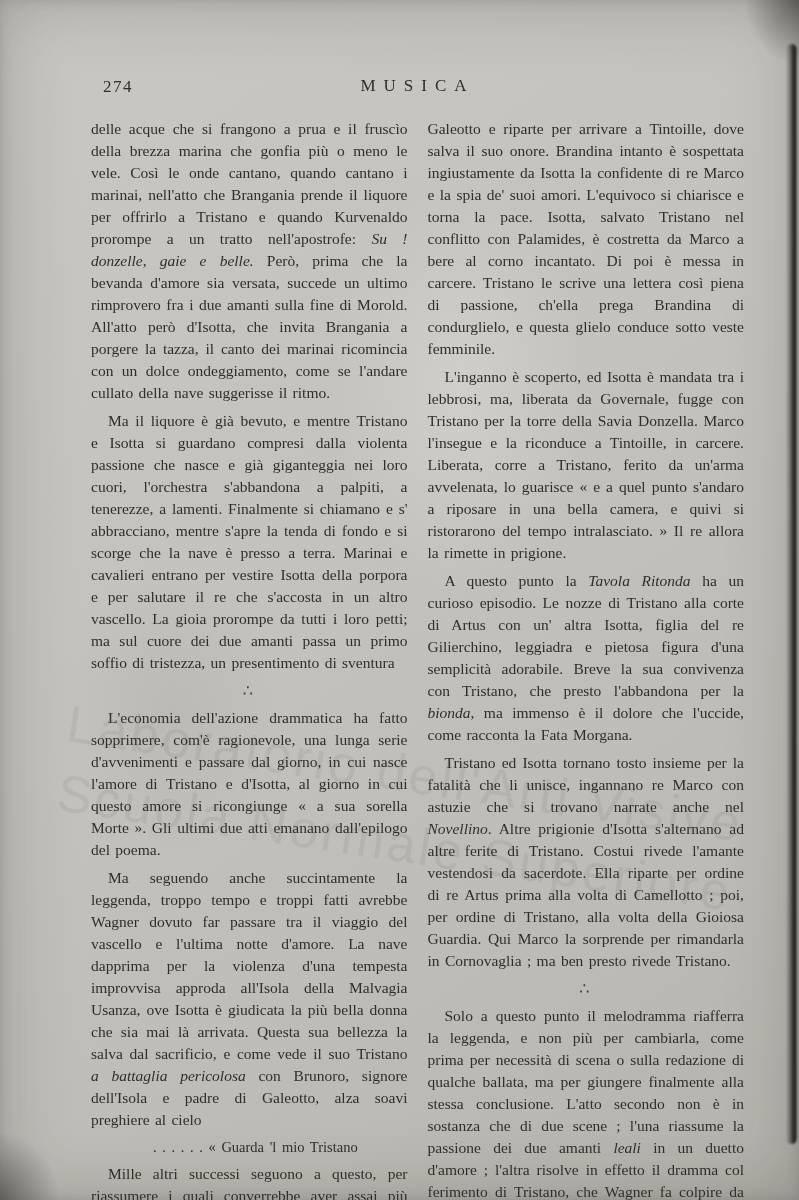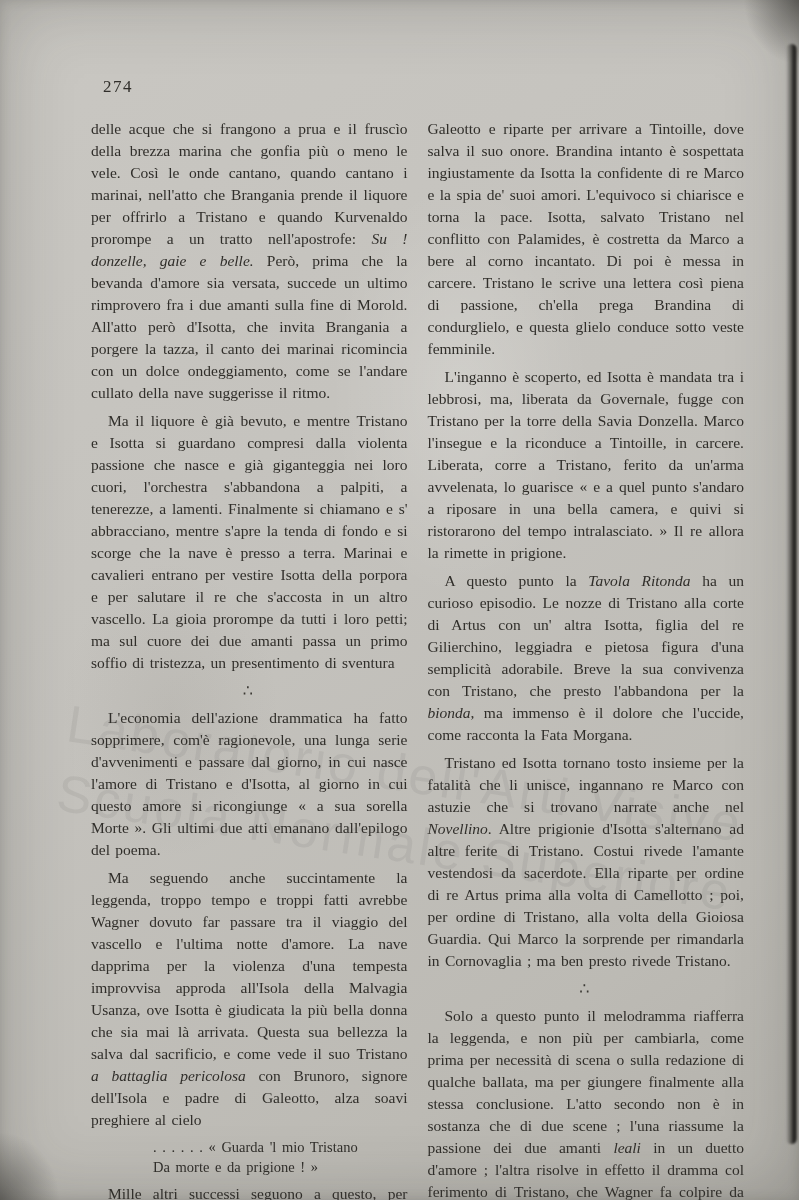--- a/index.html
+++ b/index.html
@@ -71,32 +71,32 @@
   <div class="stain-b"></div>
 
   <div class="watermark">
     <div>Laboratorio dell'Arti Visive</div>
     <div>Scuola Normale Superiore</div>
   </div>
 
   <div class="page-inner">
     <div class="page-header">
       <span class="page-number">274</span>
+      <div class="running-title">MUSICA</div>
     </div>
 
     <div class="columns">
       <div class="col" id="col-left">
           <p class="para"><span>delle acque che si frangono a prua e il fruscìo della brezza marina che gonfia più o meno le vele. Così le onde cantano, quando cantano i marinai, nell'atto che Brangania prende il liquore per offrirlo a Tristano e quando Kurvenaldo prorompe a un tratto nell'apostrofe: </span><i>Su ! donzelle, gaie e belle.</i><span> Però, prima che la bevanda d'amore sia versata, succede un ultimo rimprovero fra i due amanti sulla fine di Morold. All'atto però d'Isotta, che invita Brangania a porgere la tazza, il canto dei marinai ricomincia con un dolce ondeggiamento, come se l'andare cullato della nave suggerisse il ritmo.</span></p>
           <p class="para indent"><span>Ma il liquore è già bevuto, e mentre Tristano e Isotta si guardano compresi dalla violenta passione che nasce e già giganteggia nei loro cuori, l'orchestra s'abbandona a palpiti, a tenerezze, a lamenti. Finalmente si chiamano e s' abbracciano, mentre s'apre la tenda di fondo e si scorge che la nave è presso a terra. Marinai e cavalieri entrano per vestire Isotta della porpora e per salutare il re che s'accosta in un altro vascello. La gioia prorompe da tutti i loro petti; ma sul cuore dei due amanti passa un primo soffio di tristezza, un presentimento di sventura</span></p>
           <div class="divider">∴</div>
           <p class="para indent"><span>L'economia dell'azione drammatica ha fatto sopprimere, com'è ragionevole, una lunga serie d'avvenimenti e passare dal giorno, in cui nasce l'amore di Tristano e d'Isotta, al giorno in cui questo amore si ricongiunge « a sua sorella Morte ». Gli ultimi due atti emanano dall'epilogo del poema.</span></p>
           <p class="para indent"><span>Ma seguendo anche succintamente la leggenda, troppo tempo e troppi fatti avrebbe Wagner dovuto far passare tra il viaggio del vascello e l'ultima notte d'amore. La nave dapprima per la violenza d'una tempesta improvvisa approda all'Isola della Malvagia Usanza, ove Isotta è giudicata la più bella donna che sia mai là arrivata. Questa sua bellezza la salva dal sacrificio, e come vede il suo Tristano </span><i>a battaglia pericolosa</i><span> con Brunoro, signore dell'Isola e padre di Galeotto, alza soavi preghiere al cielo</span></p>
           <div class="verse">
             <div>. . . . . .  « Guarda 'l mio Tristano</div>
-            <div>Da morte e da prigione ! »</div>
           </div>
           <p class="para indent"><span>Mille altri successi seguono a questo, per riassumere i quali converrebbe aver assai più spazio che qualche pagina d'un periodico. Brevemente: Tristano uccide Brunoro, e se Galeotto non ne fa acerba vendetta si deve alle calde preci ed all'intensa querela d'Isòtta. Costei accetta un anello da</span></p>
         </div>
       <div class="col" id="col-right">
           <p class="para"><span>Galeotto e riparte per arrivare a Tintoille, dove salva il suo onore. Brandina intanto è sospettata ingiustamente da Isotta la confidente di re Marco e la spia de' suoi amori. L'equivoco si chiarisce e torna la pace. Isotta, salvato Tristano nel conflitto con Palamides, è costretta da Marco a bere al corno incantato. Di poi è messa in carcere. Tristano le scrive una lettera così piena di passione, ch'ella prega Brandina di condurglielo, e questa glielo conduce sotto veste femminile.</span></p>
           <p class="para indent"><span>L'inganno è scoperto, ed Isotta è mandata tra i lebbrosi, ma, liberata da Governale, fugge con Tristano per la torre della Savia Donzella. Marco l'insegue e la riconduce a Tintoille, in carcere. Liberata, corre a Tristano, ferito da un'arma avvelenata, lo guarisce « e a quel punto s'andaro a riposare in una bella camera, e quivi si ristorarono del tempo intralasciato. » Il re allora la rimette in prigione.</span></p>
           <p class="para indent"><span>A questo punto la </span><i>Tavola Ritonda</i><span> ha un curioso episodio. Le nozze di Tristano alla corte di Artus con un' altra Isotta, figlia del re Gilierchino, leggiadra e pietosa figura d'una semplicità adorabile. Breve la sua convivenza con Tristano, che presto l'abbandona per la </span><i>bionda</i><span>, ma immenso è il dolore che l'uccide, come racconta la Fata Morgana.</span></p>
           <p class="para indent"><span>Tristano ed Isotta tornano tosto insieme per la fatalità che li unisce, ingannano re Marco con astuzie che si trovano narrate anche nel </span><i>Novellino</i><span>. Altre prigionie d'Isotta s'alternano ad altre ferite di Tristano. Costui rivede l'amante vestendosi da sacerdote. Ella riparte per ordine di re Artus prima alla volta di Camellotto ; poi, per ordine di Tristano, alla volta della Gioiosa Guardia. Qui Marco la sorprende per rimandarla in Cornovaglia ; ma ben presto rivede Tristano.</span></p>
           <div class="divider">∴</div>
           <p class="para indent"><span>Solo a questo punto il melodramma riafferra la leggenda, e non più per cambiarla, come prima per necessità di scena o sulla redazione di qualche ballata, ma per giungere finalmente alla stessa conclusione. L'atto secondo non è in sostanza che di due scene ; l'una riassume la passione dei due amanti </span><i>leali</i><span> in un duetto d'amore ; l'altra risolve in effetto il dramma col ferimento di Tristano, che Wagner fa colpire da Melò, specie di sgherro e di spione sempre vicino a re Marco, e che il poema fa colpire invece da re Marco.</span></p>

